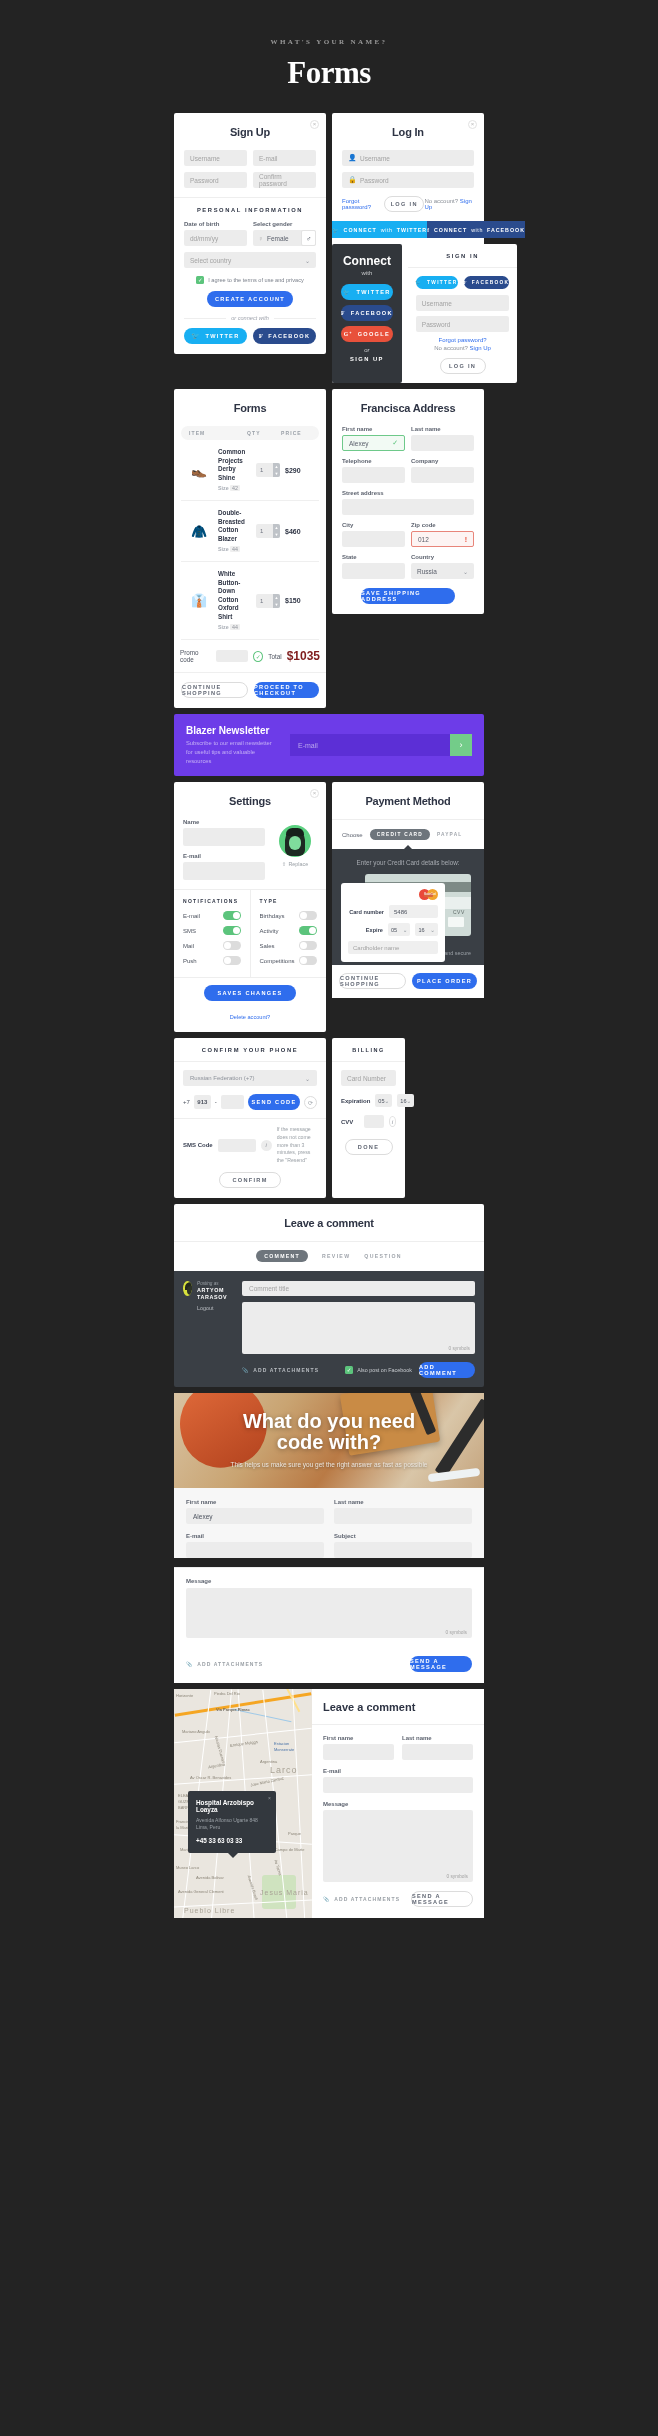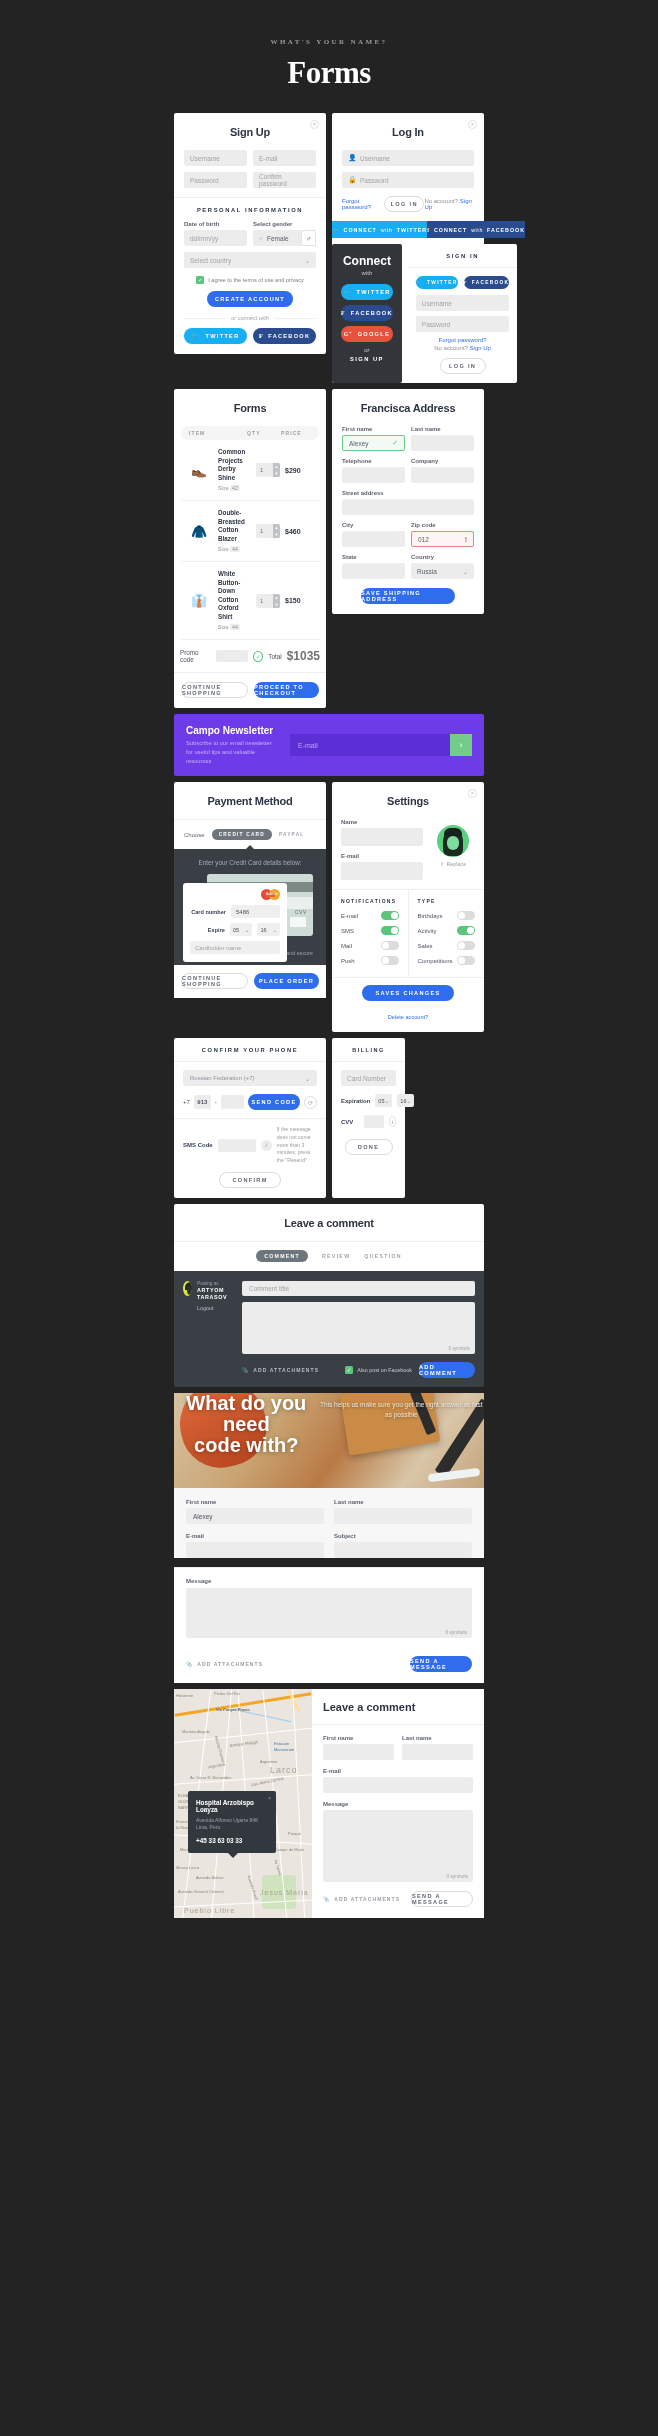--- a/index.html
+++ b/index.html
@@ -93,21 +93,21 @@
          padding-left:4px;font-size:6px;color:#6f7480; position:relative;}
   .spin { position:absolute; right:0; top:0; width:7px; height:14px; background:#bfc3c8; border-radius:0 2px 2px 0;
           display:flex; flex-direction:column; align-items:center; justify-content:space-around; color:#fff; font-size:4px;}
   .price { width:30px; text-align:left; font-size:7px; font-weight:700; color:#2e3444;}
   .promo-row { display:flex;align-items:center; padding:9px 6px; gap:5px; border-bottom:1px solid #efefef;}
   .promo-lbl { font-size:6.3px; color:#4d535f; }
   .promo-in { width:36px;height:12px;background:#ececec;border-radius:2px;}
   .okc { width:11px;height:11px;border-radius:50%;border:1px solid #5cc47c;color:#5cc47c;font-size:6px;
          display:flex;align-items:center;justify-content:center;}
   .total-lbl { font-size:6.3px; color:#4d535f; margin-left:auto;}
-  .total-val { font-size:12px; font-weight:700; color:#737373;}
+  .total-val { font-size:12px; font-weight:700; color:#7f1d1d;}
   .cart-foot { display:flex; gap:6px; padding:9px 7px 10px;}
   .cart-foot .btn { flex:1; }
 
   
   .nl { background:#6d3ce8; border-radius:2px; display:flex; align-items:center; padding:11px 12px; gap:12px; margin:0 auto 6px; width:310px;}
   .nl h3 { color:#fff; font-size:10px; font-weight:700; }
   .nl p { color:#c3aef5; font-size:5.8px; line-height:1.5; margin-top:3px; width:92px;}
   .nl-field { flex:1; display:flex; height:22px; }
   .nl-in { flex:1; background:#5c2fd6; color:#bba7ef; font-size:7px; display:flex; align-items:center; padding:0 8px;}
   .nl-go { width:22px; background:#73cc89; color:#fff; display:flex;align-items:center;justify-content:center;font-size:9px;}
@@ -239,21 +239,21 @@
   .hero-img .chair { position:absolute; left:6px; top:-12px; width:86px; height:86px; border-radius:50% 50% 46% 46%;
                      background:linear-gradient(160deg,#e06a3a,#b4441f); transform:rotate(-12deg);}
   .hero-img .book { position:absolute; right:48px; top:-6px; width:92px;height:62px;background:#c98b45;
                     border-radius:3px; transform:rotate(-9deg); box-shadow:0 3px 6px rgba(0,0,0,.25);}
   .hero-img .ruler { position:absolute; right:14px; top:2px; width:13px; height:86px; background:#2c2c2c;
                      transform:rotate(33deg); border-radius:2px;}
   .hero-img .ruler2 { position:absolute; right:56px; top:-4px; width:10px; height:46px; background:#2c2c2c;
                       transform:rotate(-22deg); border-radius:2px;}
   .hero-img .pen { position:absolute; right:4px; bottom:9px; width:52px;height:8px;background:#eef2f3;border-radius:4px;
                    transform:rotate(-7deg);}
-  .hero-txt { position:absolute; inset:0; display:flex;flex-direction:row;align-items:flex-start;justify-content:center;}
+  .hero-txt { position:absolute; inset:0; display:flex;flex-direction:column;align-items:center;justify-content:center;}
   .hero-h { color:#fff;font-size:20px;font-weight:700;text-align:center;line-height:1.05;
             text-shadow:0 1px 5px rgba(0,0,0,.35);}
   .hero-p { color:#ebe6df;font-size:6.5px;text-align:center;margin-top:7px;line-height:1.5;
             text-shadow:0 1px 3px rgba(0,0,0,.4);}
   .hero-form { background:#f7f7f7; padding:11px 12px 0; }
   .hf-row { display:flex; gap:10px; margin-bottom:9px;}
   .hf-row > div { flex:1; }
   .hf-in { background:#ececec;border-radius:2px;height:16px;display:flex;align-items:center;padding:0 7px;
            font-size:6.5px;color:#a3a3a3;}
   .hf-in.val { color:#4d535f; }
@@ -560,30 +560,120 @@
             </div>
           </div>
           <div class="btn btn-blue" style="width:94px;margin:0 auto;">SAVE SHIPPING ADDRESS</div>
         </div>
       </div>
     </div>
   </div>
 
   <div class="nl">
     <div>
-      <h3>Campo Newsletter</h3>
+      <h3>Blazer Newsletter</h3>
       <p>Subscribe to our email newsletter for useful tips and valuable resources</p>
     </div>
     <div class="nl-field">
       <div class="nl-in">E-mail</div>
       <div class="nl-go">›</div>
     </div>
   </div>
 
   <div class="row">
+    <div class="col">
+      <div class="card">
+        <div class="xbtn">×</div>
+        <div class="card-title">Settings</div>
+        <div class="st-body">
+          <div class="st-left">
+            <div class="lbl">Name</div>
+            <div class="inp" style="height:18px;margin-bottom:7px;"></div>
+            <div class="lbl">E-mail</div>
+            <div class="inp" style="height:18px;"></div>
+          </div>
+          <div class="st-right">
+            <div class="avatar">
+              <div class="hair"></div>
+                <div class="face"></div>
+                <div class="cap2"></div>
+            </div>
+            <div class="replace">
+              <span>⇧</span>
+              <span>Replace</span>
+            </div>
+          </div>
+        </div>
+        <div class="st-cols">
+          <div class="st-col">
+            <div class="st-h">NOTIFICATIONS</div>
+            <div id="notif-list">
+                <div class="tgl-row">
+                  <span>E-mail</span>
+                  <span class="tgl on">
+                    <i></i>
+                  </span>
+                </div>
+                <div class="tgl-row">
+                  <span>SMS</span>
+                  <span class="tgl on">
+                    <i></i>
+                  </span>
+                </div>
+                <div class="tgl-row">
+                  <span>Mail</span>
+                  <span class="tgl">
+                    <i></i>
+                  </span>
+                </div>
+                <div class="tgl-row">
+                  <span>Push</span>
+                  <span class="tgl">
+                    <i></i>
+                  </span>
+                </div>
+              </div>
+          </div>
+          <div class="st-col">
+            <div class="st-h">TYPE</div>
+            <div id="type-list">
+                <div class="tgl-row">
+                  <span>Birthdays</span>
+                  <span class="tgl">
+                    <i></i>
+                  </span>
+                </div>
+                <div class="tgl-row">
+                  <span>Activity</span>
+                  <span class="tgl on">
+                    <i></i>
+                  </span>
+                </div>
+                <div class="tgl-row">
+                  <span>Sales</span>
+                  <span class="tgl">
+                    <i></i>
+                  </span>
+                </div>
+                <div class="tgl-row">
+                  <span>Competitions</span>
+                  <span class="tgl">
+                    <i></i>
+                  </span>
+                </div>
+              </div>
+          </div>
+        </div>
+        <div class="st-foot">
+          <div class="btn btn-blue">SAVES CHANGES</div>
+          <a>Delete account?</a>
+        </div>
+      </div>
+    </div>
+
     <div class="col">
       <div class="card">
         <div class="card-title">Payment Method</div>
         <div class="sep"></div>
         <div class="pm-choose">
           <span>Choose</span>
           <span class="pill">CREDIT CARD</span>
           <span style="font-size:4.8px;letter-spacing:1.2px;font-weight:700;color:#a0a5ac;">PAYPAL</span>
         </div>
         <div class="pm-dark">
@@ -621,110 +711,20 @@
             </div>
           </div>
           <div class="safe">
             <span>🔒</span>
             <span>Ordering with our store is 100% safe and secure</span>
           </div>
         </div>
         <div class="pm-foot">
           <div class="btn btn-out">CONTINUE SHOPPING</div>
           <div class="btn btn-blue">PLACE ORDER</div>
-        </div>
-      </div>
-    </div>
-
-    <div class="col">
-      <div class="card">
-        <div class="xbtn">×</div>
-        <div class="card-title">Settings</div>
-        <div class="st-body">
-          <div class="st-left">
-            <div class="lbl">Name</div>
-            <div class="inp" style="height:18px;margin-bottom:7px;"></div>
-            <div class="lbl">E-mail</div>
-            <div class="inp" style="height:18px;"></div>
-          </div>
-          <div class="st-right">
-            <div class="avatar">
-              <div class="hair"></div>
-                <div class="face"></div>
-                <div class="cap2"></div>
-            </div>
-            <div class="replace">
-              <span>⇧</span>
-              <span>Replace</span>
-            </div>
-          </div>
-        </div>
-        <div class="st-cols">
-          <div class="st-col">
-            <div class="st-h">NOTIFICATIONS</div>
-            <div id="notif-list">
-                <div class="tgl-row">
-                  <span>E-mail</span>
-                  <span class="tgl on">
-                    <i></i>
-                  </span>
-                </div>
-                <div class="tgl-row">
-                  <span>SMS</span>
-                  <span class="tgl on">
-                    <i></i>
-                  </span>
-                </div>
-                <div class="tgl-row">
-                  <span>Mail</span>
-                  <span class="tgl">
-                    <i></i>
-                  </span>
-                </div>
-                <div class="tgl-row">
-                  <span>Push</span>
-                  <span class="tgl">
-                    <i></i>
-                  </span>
-                </div>
-              </div>
-          </div>
-          <div class="st-col">
-            <div class="st-h">TYPE</div>
-            <div id="type-list">
-                <div class="tgl-row">
-                  <span>Birthdays</span>
-                  <span class="tgl">
-                    <i></i>
-                  </span>
-                </div>
-                <div class="tgl-row">
-                  <span>Activity</span>
-                  <span class="tgl on">
-                    <i></i>
-                  </span>
-                </div>
-                <div class="tgl-row">
-                  <span>Sales</span>
-                  <span class="tgl">
-                    <i></i>
-                  </span>
-                </div>
-                <div class="tgl-row">
-                  <span>Competitions</span>
-                  <span class="tgl">
-                    <i></i>
-                  </span>
-                </div>
-              </div>
-          </div>
-        </div>
-        <div class="st-foot">
-          <div class="btn btn-blue">SAVES CHANGES</div>
-          <a>Delete account?</a>
         </div>
       </div>
     </div>
   </div>
 
   <div class="row">
     <div class="col">
       <div class="card">
         <div class="cp-t">CONFIRM YOUR PHONE</div>
         <div class="sep"></div>

